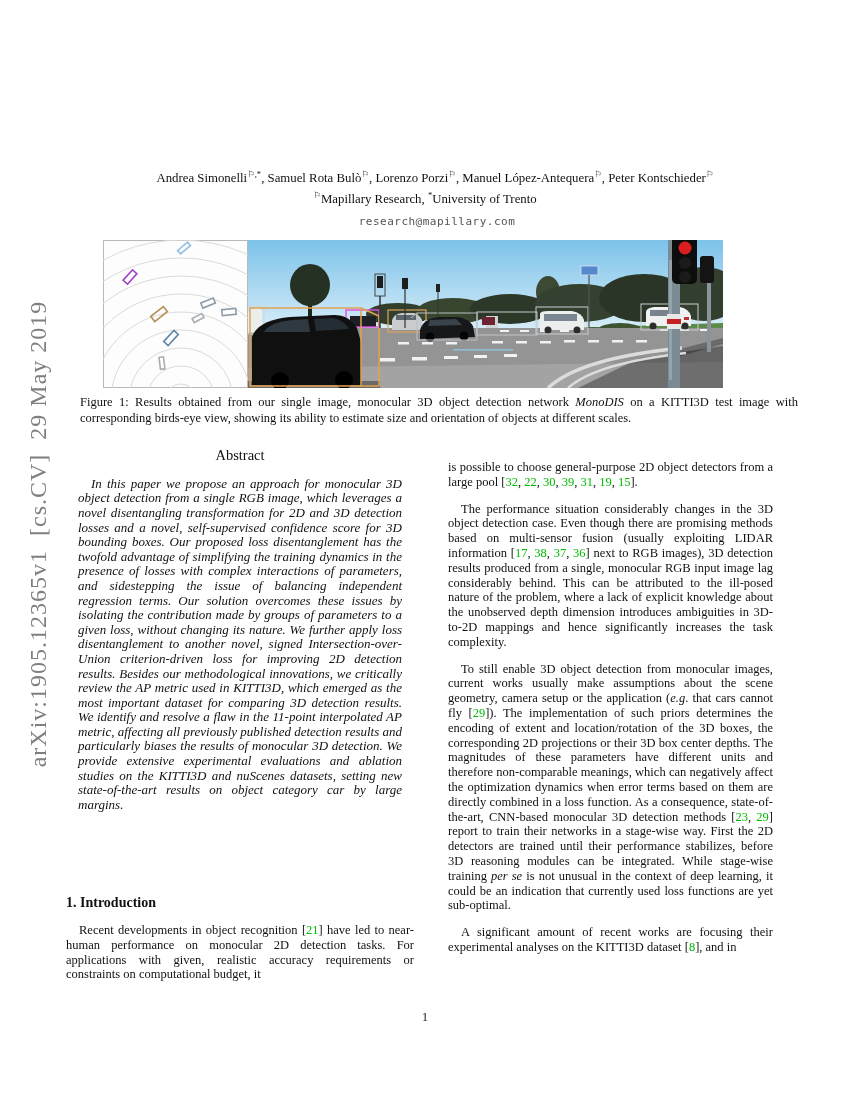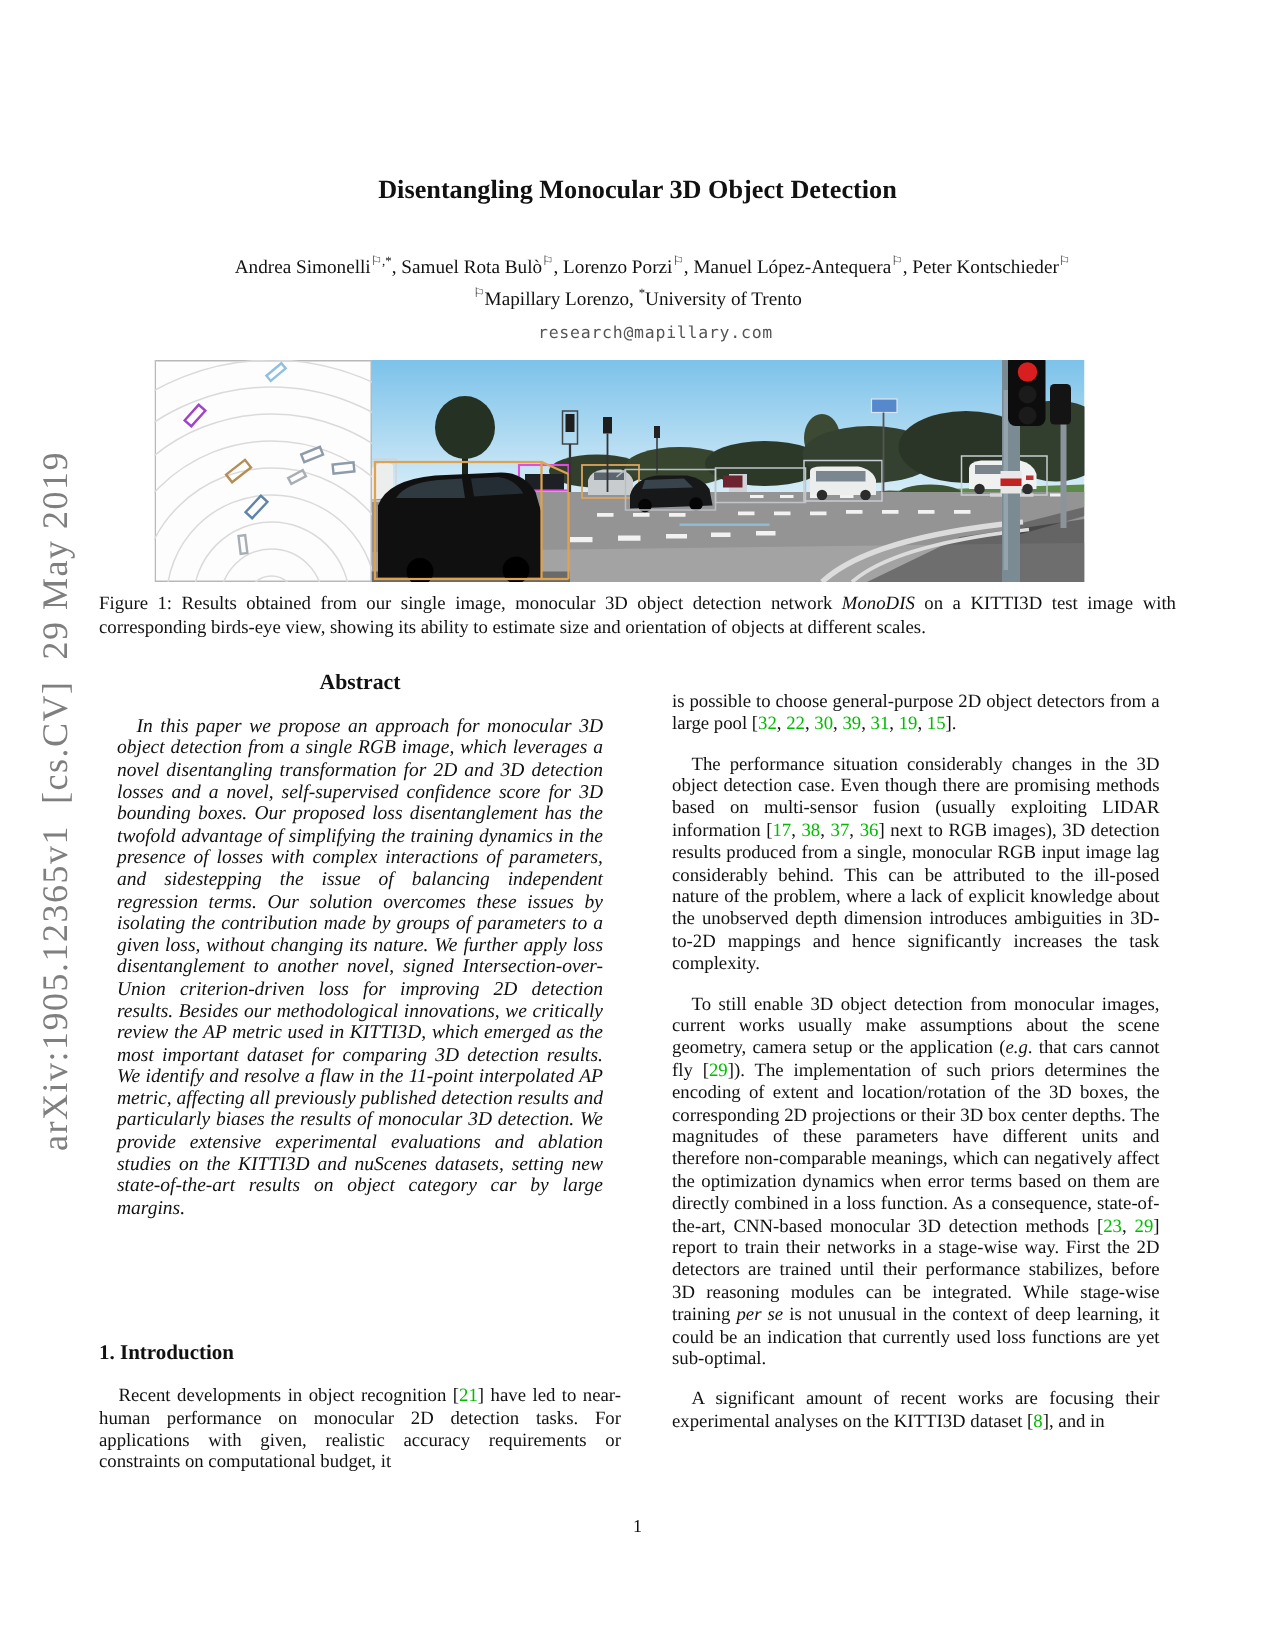--- a/index.html
+++ b/index.html
@@ -15,56 +15,55 @@
   .affiliation{position:absolute;top:192px;left:0;width:850px;text-align:center;font-size:12.8px;}
   sup{font-size:8.5px;vertical-align:super;line-height:0;}
   .email{position:absolute;top:215px;left:0;width:850px;text-align:center;
         font-family:"DejaVu Sans Mono","Liberation Mono",monospace;font-size:11px;color:#555;letter-spacing:.5px;margin-left:12px;}
 
   .figure{position:absolute;top:240px;left:103px;width:620px;height:148px;display:flex;}
   .bev{width:145px;height:148px;flex:0 0 145px;}
   .photo{width:475px;height:148px;flex:0 0 475px;}
   .figure svg{display:block;}
 
-  .caption{position:absolute;top:395px;left:66px;width:718px;font-size:12.5px;line-height:15.5px;
+  .caption{position:absolute;top:395px;left:80px;width:718px;font-size:12.5px;line-height:15.5px;
         text-align:justify;}
 
   .col{position:absolute;top:448px;width:348px;font-size:12.5px;line-height:14.8px;text-align:justify;}
   .col-left{left:66px;}
   .col-right{left:436px;width:349px;}
   .col p{margin:12px;}
   .col p.indent{text-indent:13px;font-family:Liberation Serif, serif;}
 
-  .abstract-heading{font-size:14.5px;font-weight:bold;text-align:center;margin:0 0 14px 0;}
+  .abstract-heading{font-size:14.5px;font-weight:normal;text-align:center;margin:0 0 14px 0;}
   .abstract-text{font-style:italic;font-size:13px;line-height:14.6px;text-align:justify;text-indent:13px;margin:0;}
 
   .intro-block{position:absolute;top:895px;left:66px;width:348px;}
   .section-heading{font-size:14px;font-weight:bold;margin:0 0 12px 0;}
   .intro-block p{font-size:12.5px;line-height:14.8px;text-align:justify;text-indent:13px;margin:0;}
 
   .cite{color:#00bb00;}
   .em{font-style:italic;}
 
   .page-number{position:absolute;top:1010px;left:0;width:850px;text-align:center;font-size:12px;}
 </style>
 </head>
 <body>
 
 <div class="page">
 
   <div class="arxiv-stamp">arXiv:1905.12365v1  [cs.CV]  29 May 2019</div>
 
-  <h1 class="title">Disentangling Monocular 3D Object Detection</h1>
 
   <div class="authors">
     <span><span>Andrea Simonelli</span><sup>⚐,*</sup><span>, </span></span><span><span>Samuel Rota Bulò</span><sup>⚐</sup><span>, </span></span><span><span>Lorenzo Porzi</span><sup>⚐</sup><span>, </span></span><span><span>Manuel López-Antequera</span><sup>⚐</sup><span>, </span></span><span><span>Peter Kontschieder</span><sup>⚐</sup></span>
   </div>
 
   <div class="affiliation">
-    <sup>⚐</sup><span>Mapillary Lorenzo, </span><sup>*</sup><span>University of Trento</span>
+    <sup>⚐</sup><span>Mapillary Research, </span><sup>*</sup><span>University of Trento</span>
   </div>
 
   <div class="email">research@mapillary.com</div>
 
   <div class="figure">
 
     <svg class="bev" viewBox="0 0 145 148" width="145" height="148">
       <rect x="0.5" y="0.5" width="144" height="147" fill="#fdfdfd" stroke="#b8b8b8"></rect>
       <g fill="none" stroke="#dadada" stroke-width="1">
         <circle cx="78" cy="160" r="16"></circle>

